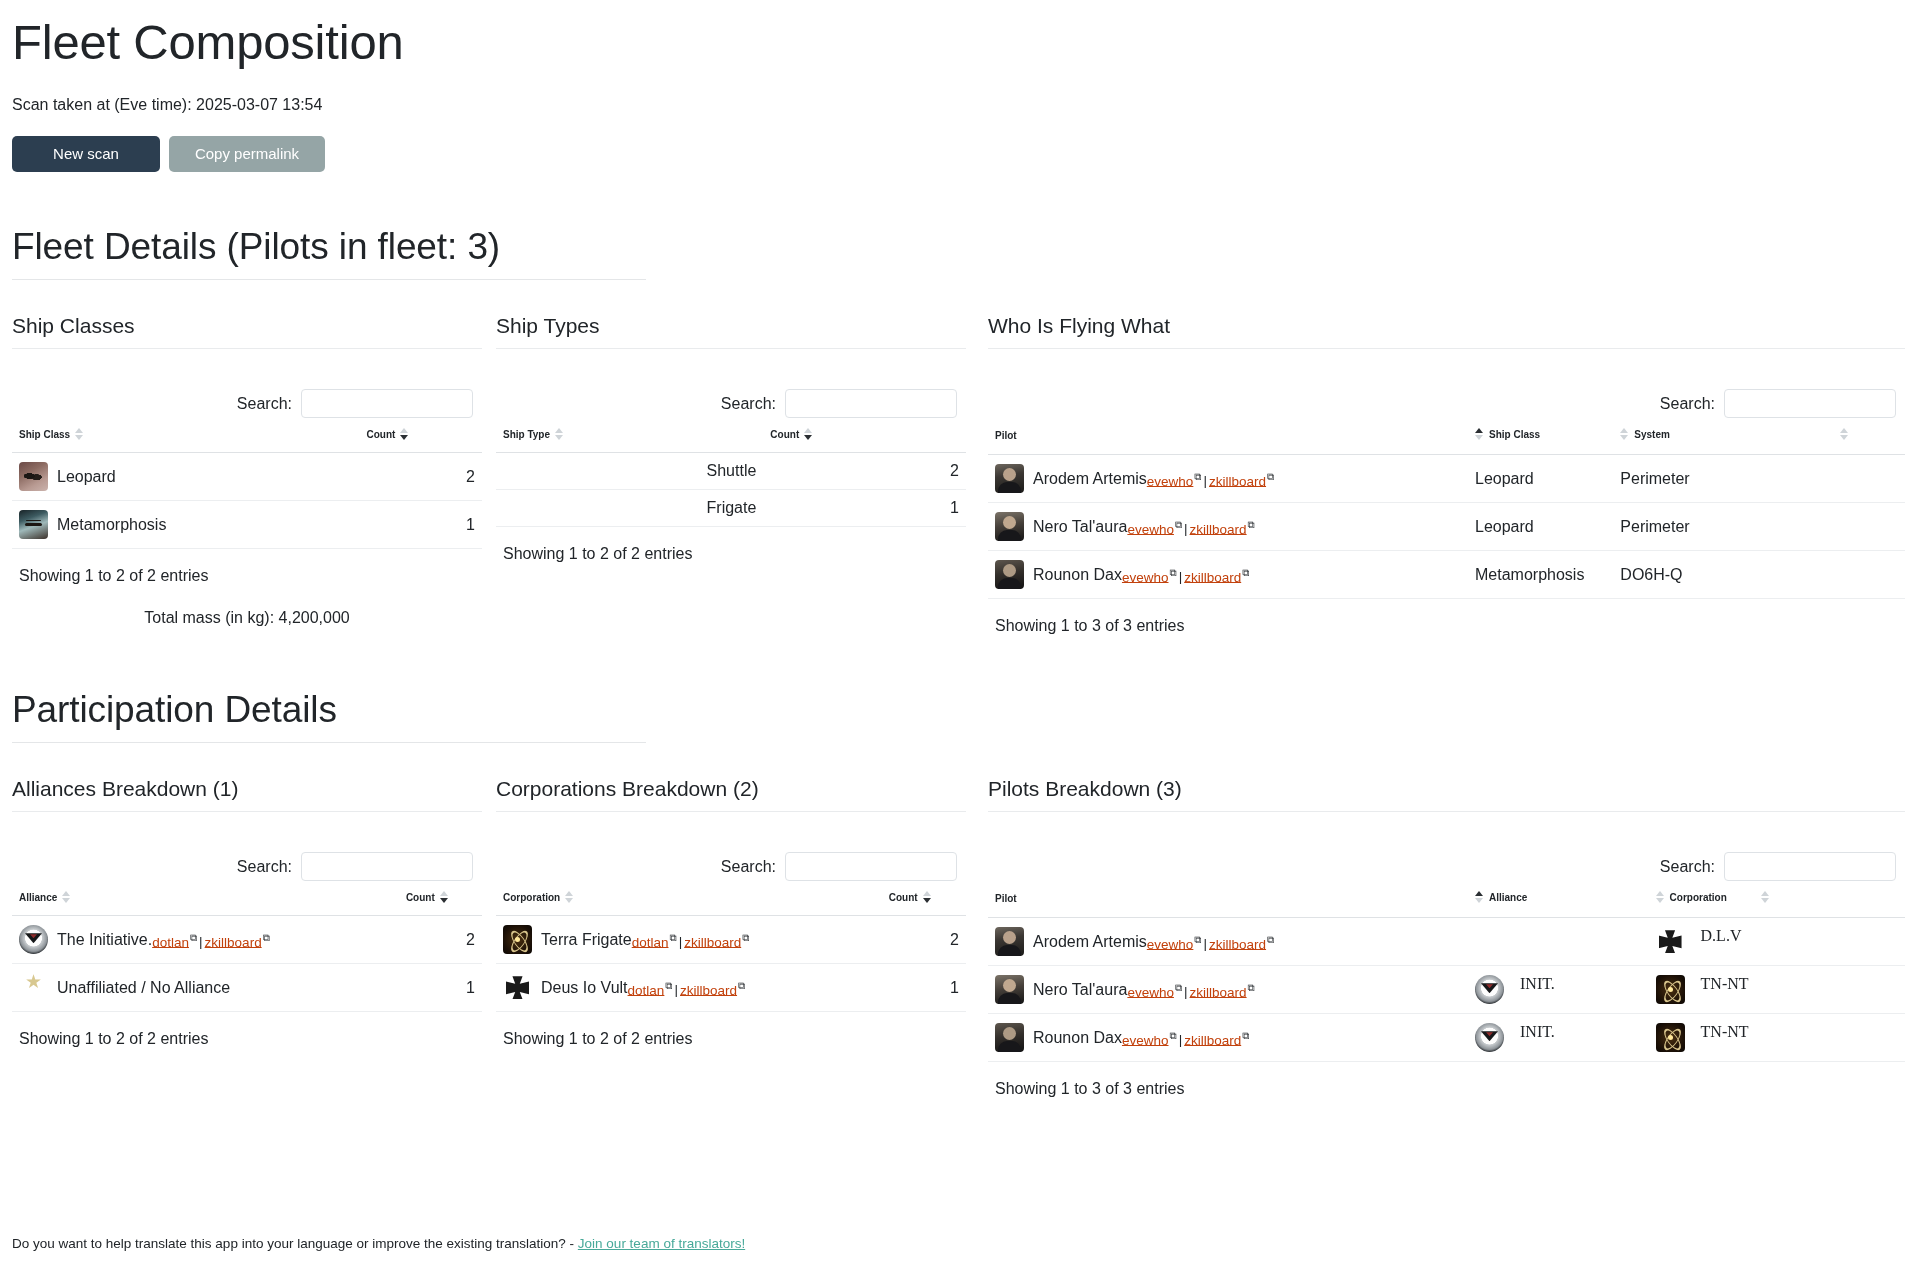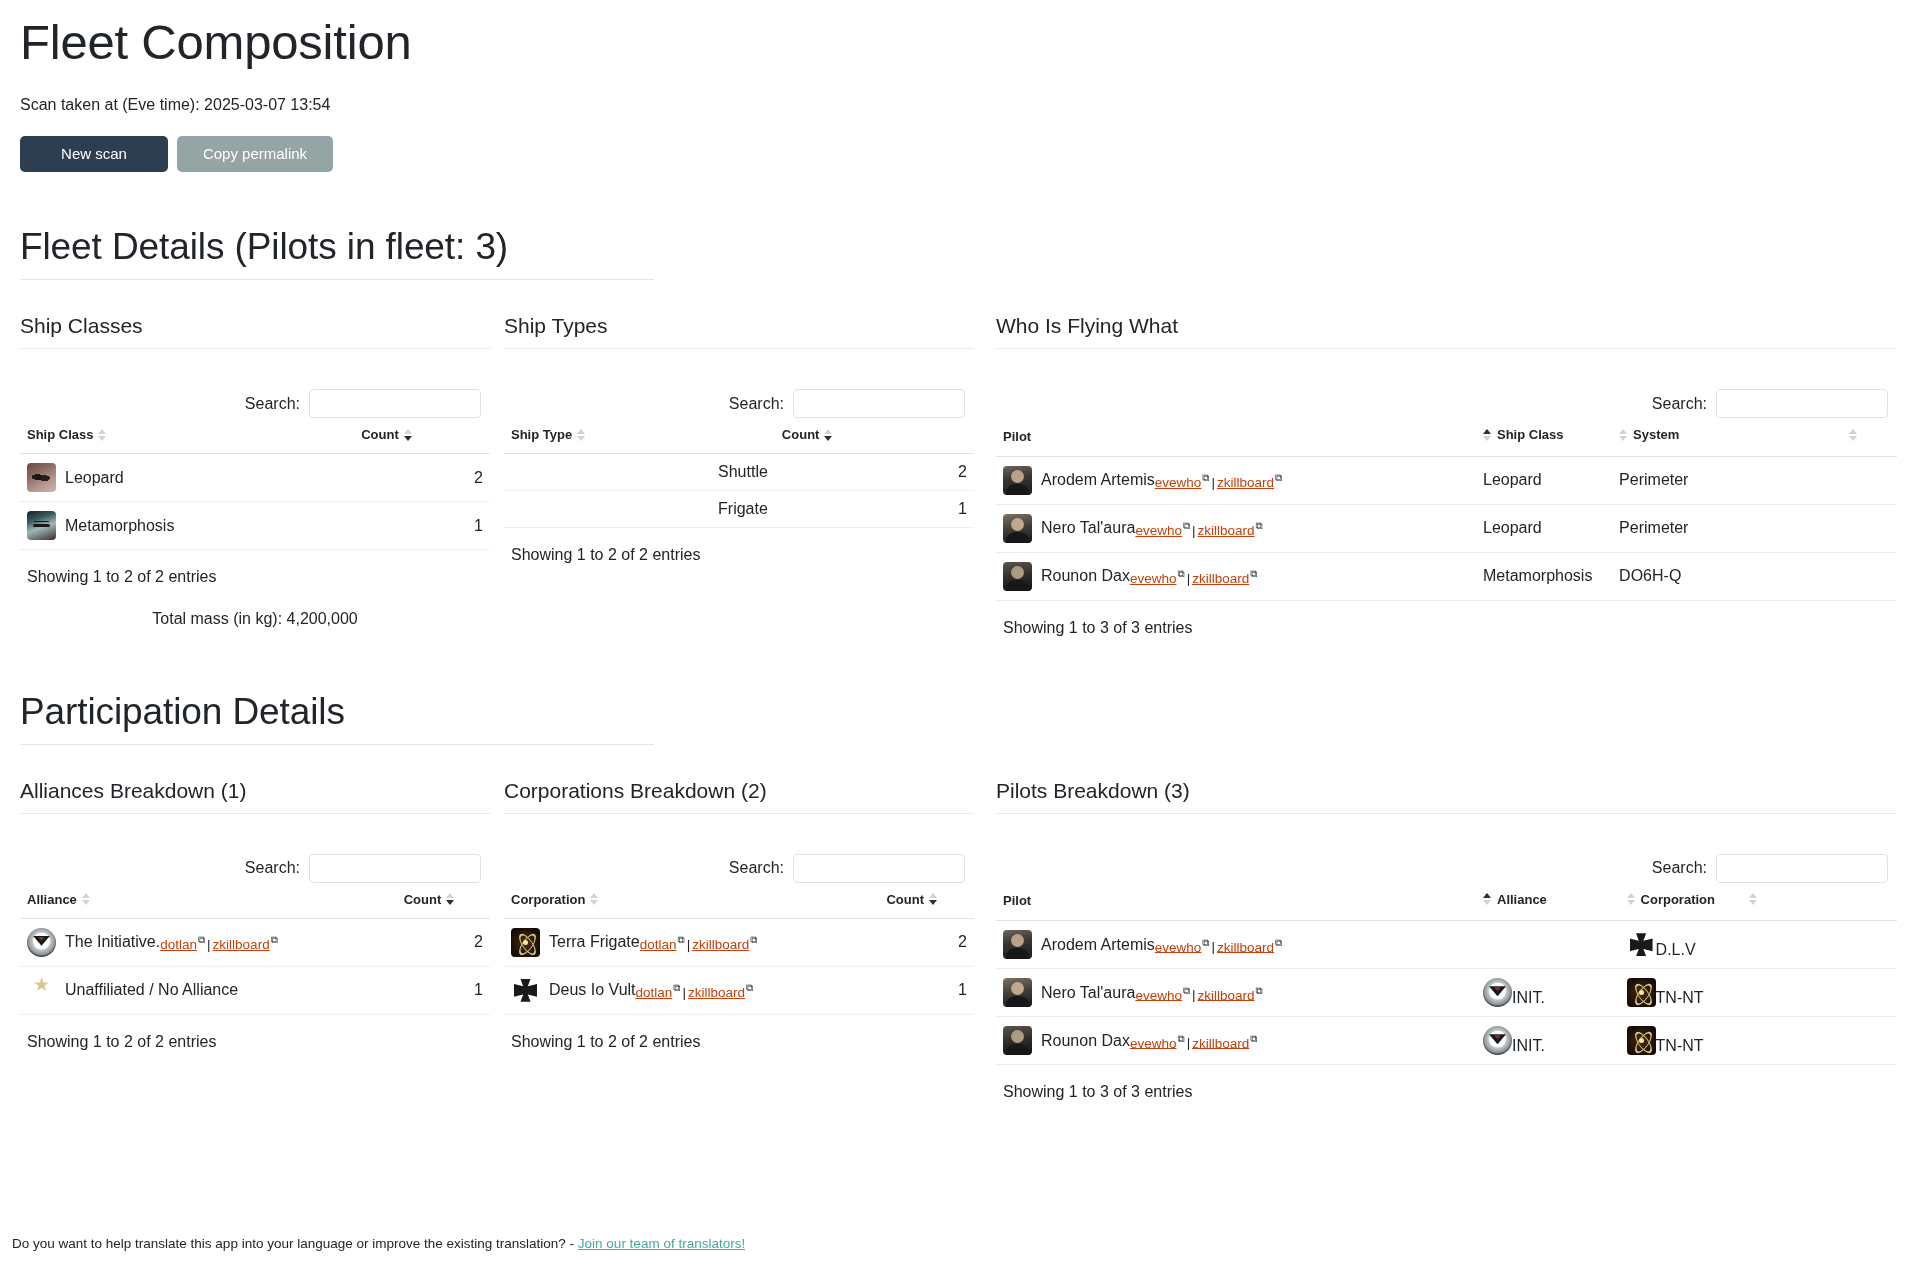--- a/index.html
+++ b/index.html
@@ -4,21 +4,21 @@
 <title>Fleet Composition</title>
 <style>
   * { box-sizing: border-box; }
   html, body {
     margin: 0; padding: 0;
     background: #ffffff;
     color: #212529;
     font-family: "Liberation Sans", sans-serif;
   }
   body { width: 1917px; height: 1273px; position: relative; overflow: hidden; }
-  .page { padding: 0 20px; }
+  .page { padding: 0 12px; }
 
   h1.page-title {
     font-size: 49px;
     font-weight: 400;
     line-height: 1.15;
     margin: 14px 0 0 0;
     letter-spacing: -0.2px;
     color: #212529;
   }
   .scan-time {
@@ -89,21 +89,21 @@
     background: #fff;
   }
   .search-input.wide { width: 172px; }
 
   table.dt {
     width: 100%;
     border-collapse: collapse;
     margin-top: 9px;
   }
   table.dt th {
-    font-size: 13px;
+    font-size: 10px;
     font-weight: bold;
     text-align: left;
     padding: 0 7px 11px 7px;
     border-bottom: 1px solid #dfe2e5;
     white-space: nowrap;
     position: relative;
     color: #212529;
     cursor: pointer;
   }
   table.dt th.num { text-align: left; }
@@ -244,21 +244,21 @@
   }
   .links .sep { color: #212529; text-decoration: none; margin: 0 2px; }
   .ext {
     font-size: 10px;
     vertical-align: super;
     text-decoration: none;
     display: inline-block;
     margin-left: 1px;
   }
 
-  .chip { display: flex; align-items: flex-end; gap: 0; }
+  .chip { display: flex; align-items: flex-start; gap: 16px; font-family: Liberation Serif, serif; }
   .chip .lbl { font-size: 16px; }
 
   .footer-note {
     position: absolute;
     left: 12px; bottom: 22px;
     font-size: 13.5px;
     color: #212529;
   }
   .footer-note a { color: #48a999; text-decoration: underline; }
   td.tight { padding-top: 6px; padding-bottom: 6px; text-align: right; }

